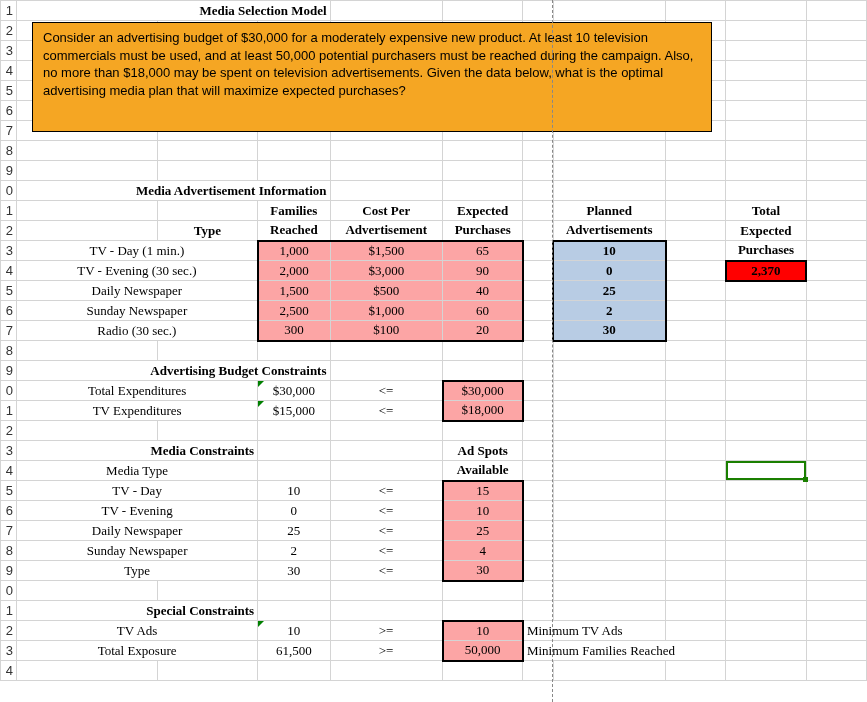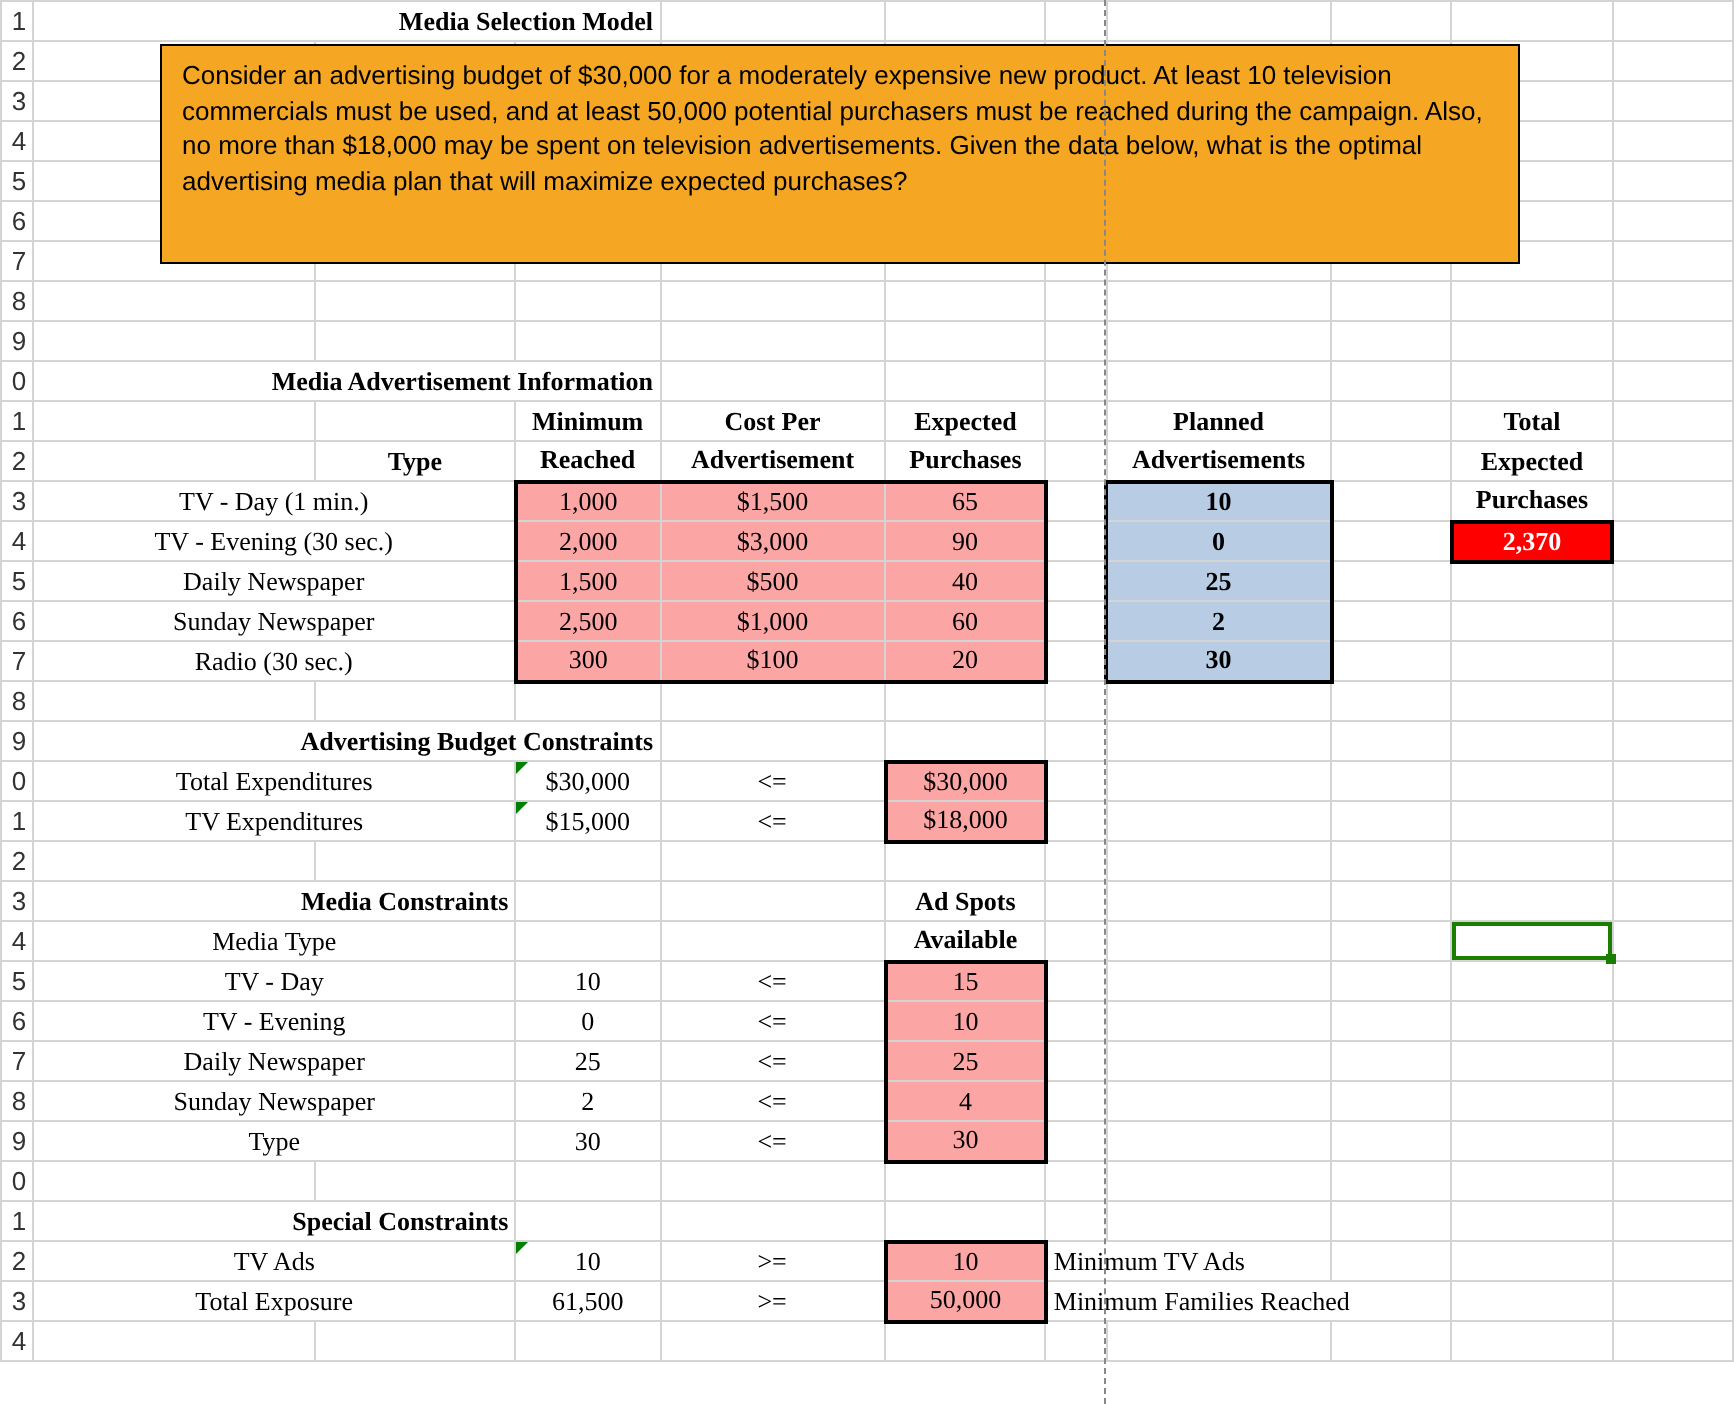--- a/index.html
+++ b/index.html
@@ -46,21 +46,21 @@
     text-align: right;
     font-family: Arial, sans-serif;
     font-size: 10px;
     color: #333;
     border-right: 1px solid #999;
   }
   .bold { font-weight: bold; text-align: right; }
   .center { text-align: center; }
   .yellow { background: #fca5a5; }
   .blue   { background: #B8CCE4; }
-  .red    { background: #FF0000; color: #ffffff; font-weight: bold; }
+  .red    { background: #FF0000; color: #000000; font-weight: bold; }
   
   .bt { border-top: 2px solid #000 !important; }
   .bb { border-bottom: 2px solid #000 !important; }
   .bl { border-left: 2px solid #000 !important; }
   .br { border-right: 2px solid #000 !important; margin-left: 40px; }
   
   .mark { position: relative; }
   .mark::after {
     content: "";
     position: absolute;
@@ -74,21 +74,20 @@
     left: 32px;
     top: 22px;
     width: 680px;
     height: 110px;
     background: #F5A623;
     border: 1px solid #000;
     padding: 6px 10px;
     font-family: Arial, sans-serif;
     font-size: 13px;
     line-height: 1.35;
-    margin-left: 48px;
   }
   
   .selected {
     outline: 2px solid #1a7f00;
     outline-offset: -2px;
   }
   .selected::after {
     content:"";
     position:absolute;
     right:-2px; bottom:-2px;
@@ -253,21 +252,21 @@
           <td></td>
           <td></td>
           <td></td>
           <td></td>
   </tr>
 
   <tr>
     <td class="rownum">1</td>
     <td></td>
           <td></td>
-    <td class="bold center">Minimum</td>
+    <td class="bold center">Families</td>
     <td class="bold center">Cost Per</td>
     <td class="bold center">Expected</td>
     <td></td>
     <td class="bold center">Planned</td>
     <td></td>
     <td class="bold center">Total</td>
     <td></td>
   </tr>
 
   <tr>

